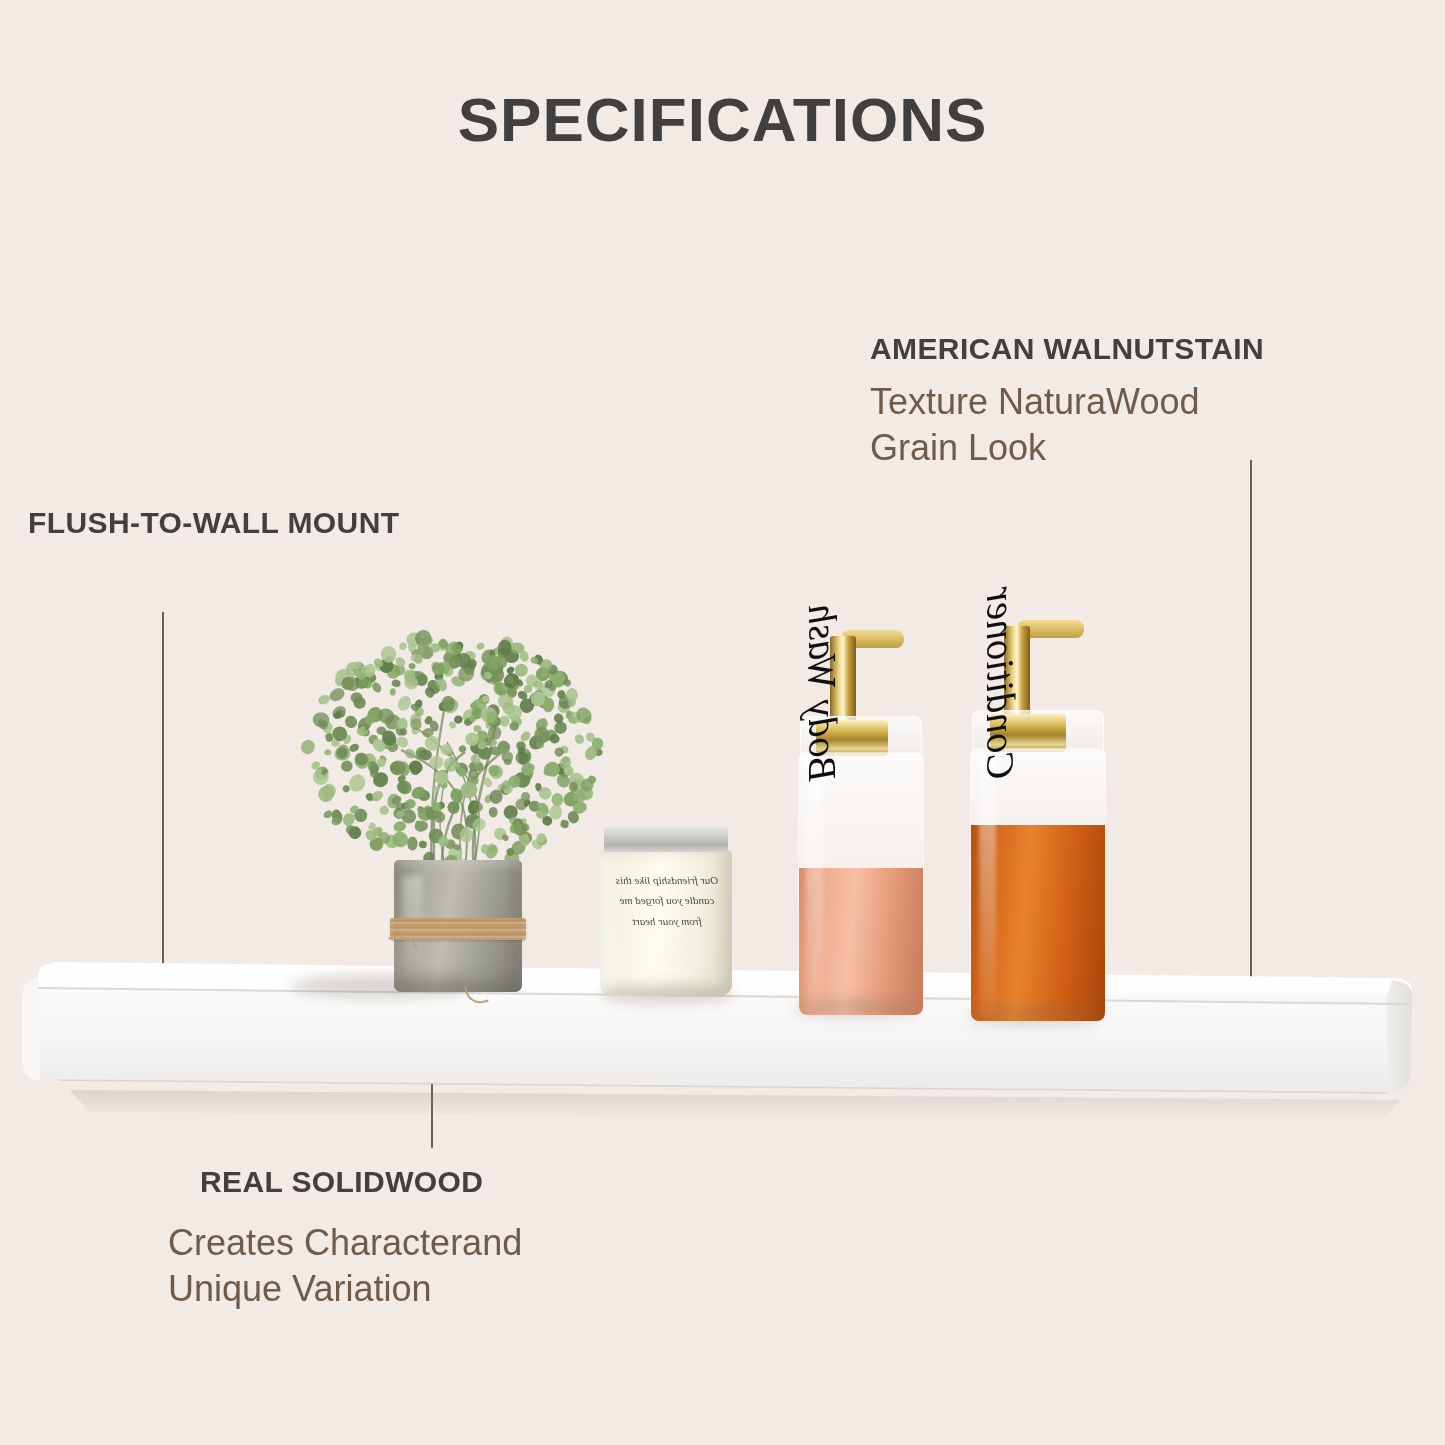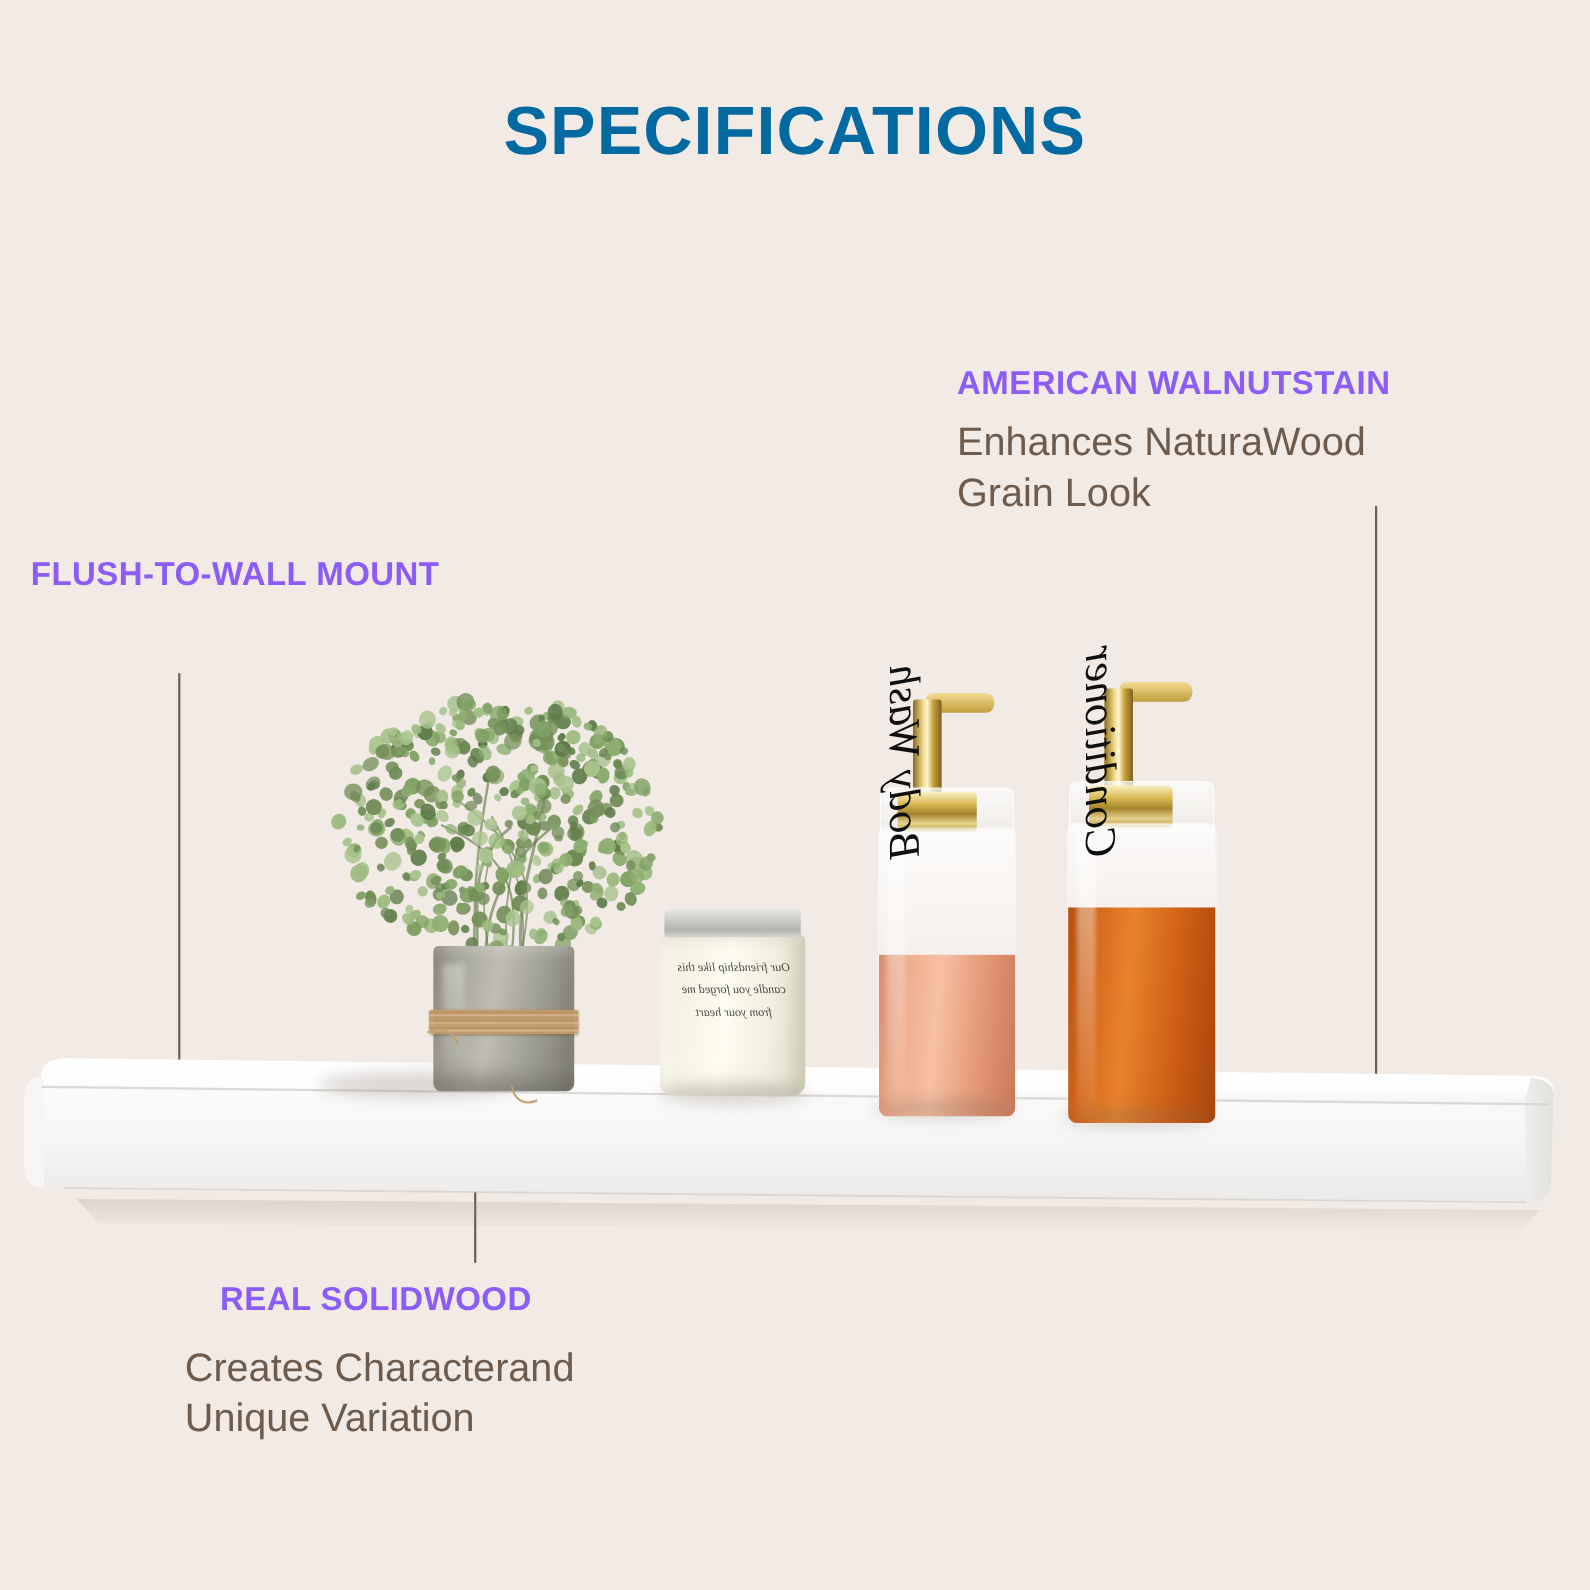--- a/index.html
+++ b/index.html
@@ -10,28 +10,28 @@
     overflow:hidden;
     position:relative;
   }
   #stage{position:absolute;inset:0;width:1445px;height:1445px;overflow:hidden;}
 
   
   .title{
     position:absolute;left:0;top:84px;width:1445px;
     text-align:center;
     font-size:62px;font-weight:bold;letter-spacing:1px;
-    color:#0369a1;
+    color:#404040;
     font-family:"Liberation Sans", sans-serif;
   }
 
   
   .callout{position:absolute;}
   .callout .head{
-    font-size:30px;font-weight:bold;color:#8b5cf6;
+    font-size:30px;font-weight:bold;color:#404040;
     letter-spacing:.4px;line-height:1.1;
     white-space:nowrap;
   }
   .callout .body{
     font-size:36px;color:#6f5b4b;line-height:1.28;
     margin-top:14px;font-weight:400;
   }
 
   #callout-walnut{left:870px;top:332px;}
   #callout-flush{left:28px;top:506px;}
@@ -128,21 +128,21 @@
 
   <div class="title">SPECIFICATIONS</div>
 
   <div class="leader" id="leader-walnut"></div>
   <div class="leader" id="leader-flush"></div>
   <div class="leader" id="leader-solid"></div>
 
   <div class="callout" id="callout-walnut">
     <div class="head">AMERICAN WALNUTSTAIN</div>
     <div class="body">
-      <div>Enhances NaturaWood</div>
+      <div>Texture NaturaWood</div>
       <div>Grain Look</div>
     </div>
   </div>
 
   <div class="callout" id="callout-flush">
     <div class="head">FLUSH-TO-WALL MOUNT</div>
   </div>
 
   <div class="callout" id="callout-solid">
     <div class="head">REAL SOLIDWOOD</div>

